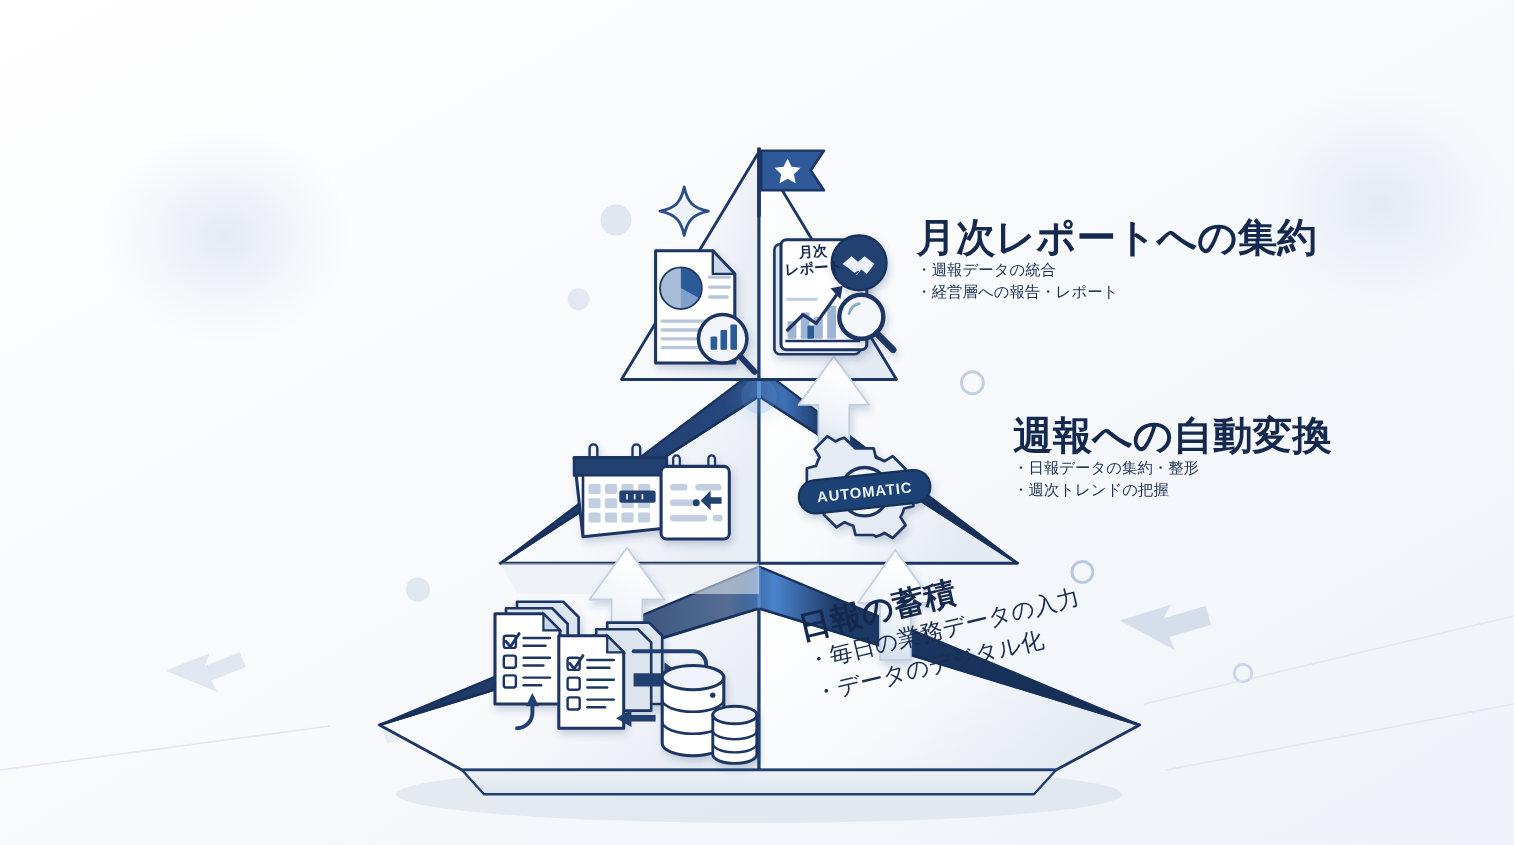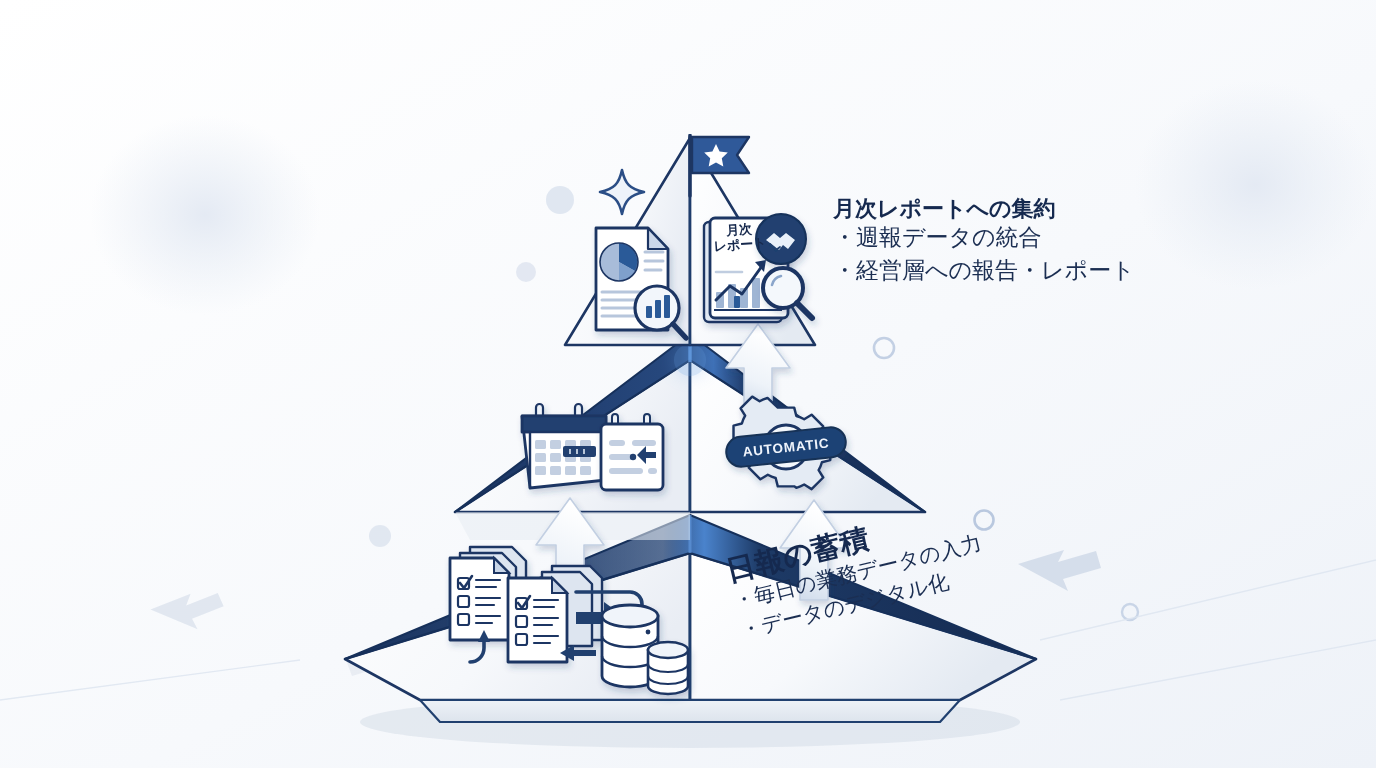--- a/index.html
+++ b/index.html
@@ -28,26 +28,26 @@
   }
   #title-text{
     font-size:40px;font-weight:bold;color:#14284f;letter-spacing:.5px;
     white-space:nowrap;line-height:1;
     font-family:"DejaVu Sans","Liberation Sans",sans-serif;
   }
 
   
   .side-block{position:absolute;z-index:35;color:#17294d;}
   .side-head{
-    font-weight:bold;font-size:22px;line-height:1.15;color:#15294f;
+    font-weight:bold;font-size:36px;line-height:1.15;color:#15294f;
     font-family:"DejaVu Sans","Liberation Sans",sans-serif;
     white-space:nowrap;
   }
   .side-li{
-    font-size:23px;line-height:1.42;color:#1b2e52;white-space:nowrap;
+    font-size:14px;line-height:1.42;color:#1b2e52;white-space:nowrap;
     font-family:"DejaVu Sans","Liberation Sans",sans-serif;
   }
   #block-top{left:833px;top:196px;}
   #block-mid{left:921px;top:376px;}
   #block-bot{
     left:723px;top:556px;
     transform:rotate(-13.5deg);transform-origin:0 0;
   }
   #block-bot .side-head{font-size:29px;}
   #block-bot .side-li{font-size:21px;}
@@ -456,20 +456,25 @@
     </g>
   </svg>
 
 
   <div class="side-block" id="block-top">
     <div class="side-head">月次レポートへの集約</div>
     <div class="side-li">・週報データの統合</div>
     <div class="side-li">・経営層への報告・レポート</div>
   </div>
 
+  <div class="side-block" id="block-mid">
+    <div class="side-head">週報への自動変換</div>
+    <div class="side-li">・日報データの集約・整形</div>
+    <div class="side-li">・週次トレンドの把握</div>
+  </div>
 
   <div class="side-block" id="block-bot">
     <div class="side-head">日報の蓄積</div>
     <div class="side-li">・毎日の業務データの入力</div>
     <div class="side-li">・データのデジタル化</div>
   </div>
 
   <div id="auto-badge-text">AUTOMATIC</div>
 
   <div id="mreport-label">

